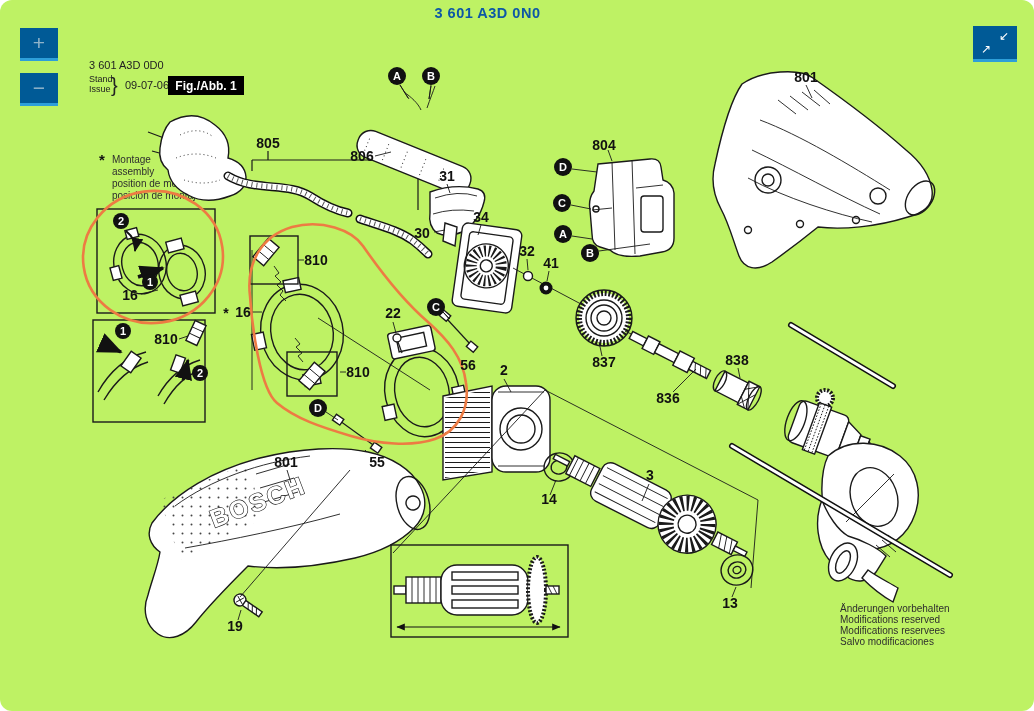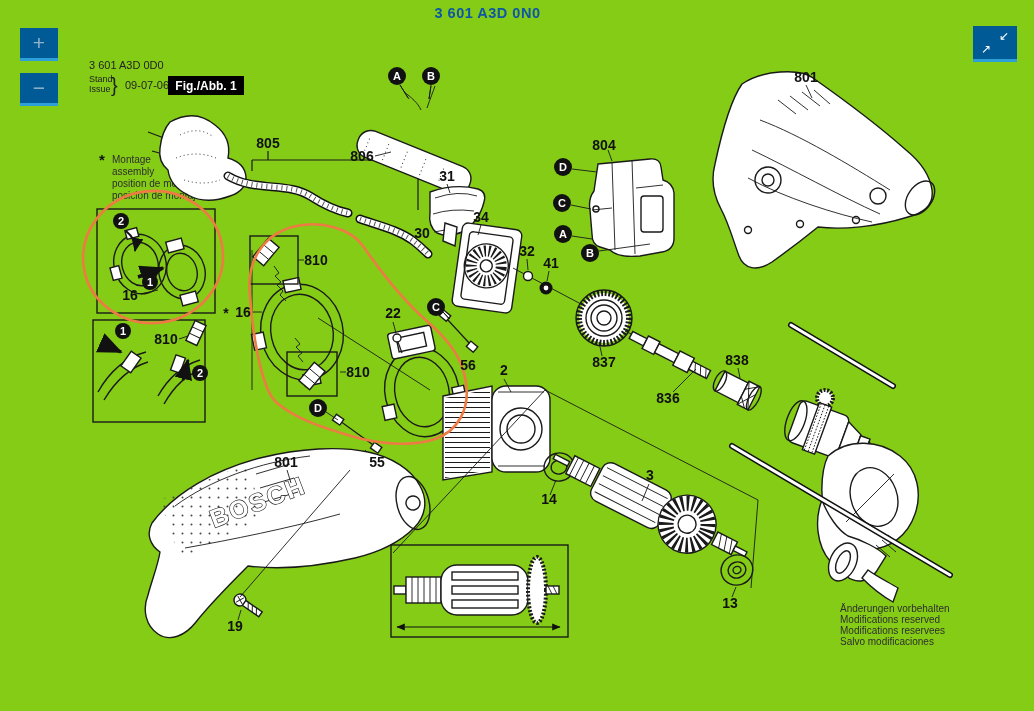--- a/index.html
+++ b/index.html
@@ -1,17 +1,17 @@
 <!DOCTYPE html>
 <html><head>
 <meta charset="utf-8">
 <style>
   html,body{margin:0;padding:0;background:#fff;}
-  .stage{position:relative;width:1034px;height:711px;background:#84cc16;
-         font-family:"Liberation Sans",sans-serif;overflow:hidden;}
+  .stage{position:relative;width:1034px;height:711px;background:#bef264;
+         font-family:"Liberation Sans",sans-serif;overflow:hidden;border-radius:12px;}
   .page-title{position:absolute;left:0;top:5px;width:975px;text-align:center;
               font-size:14.5px;font-weight:bold;letter-spacing:.5px;}
   .zbtn{position:absolute;width:38px;height:33px;border:0;cursor:pointer;
         display:flex;align-items:center;justify-content:center;
         font-family:"Liberation Sans",sans-serif;font-size:21px;line-height:1;padding:0;}
   .zbtn .glyph{transform:translateY(-1px);}
   .collapse-btn{position:absolute;left:973px;top:26px;width:44px;height:36px;border:0;cursor:pointer;padding:0;}
   .collapse-btn span{position:absolute;font-size:12px;line-height:1;}
   .collapse-btn .tr{top:4px;right:8px;}
   .collapse-btn .bl{bottom:4px;left:8px;}

